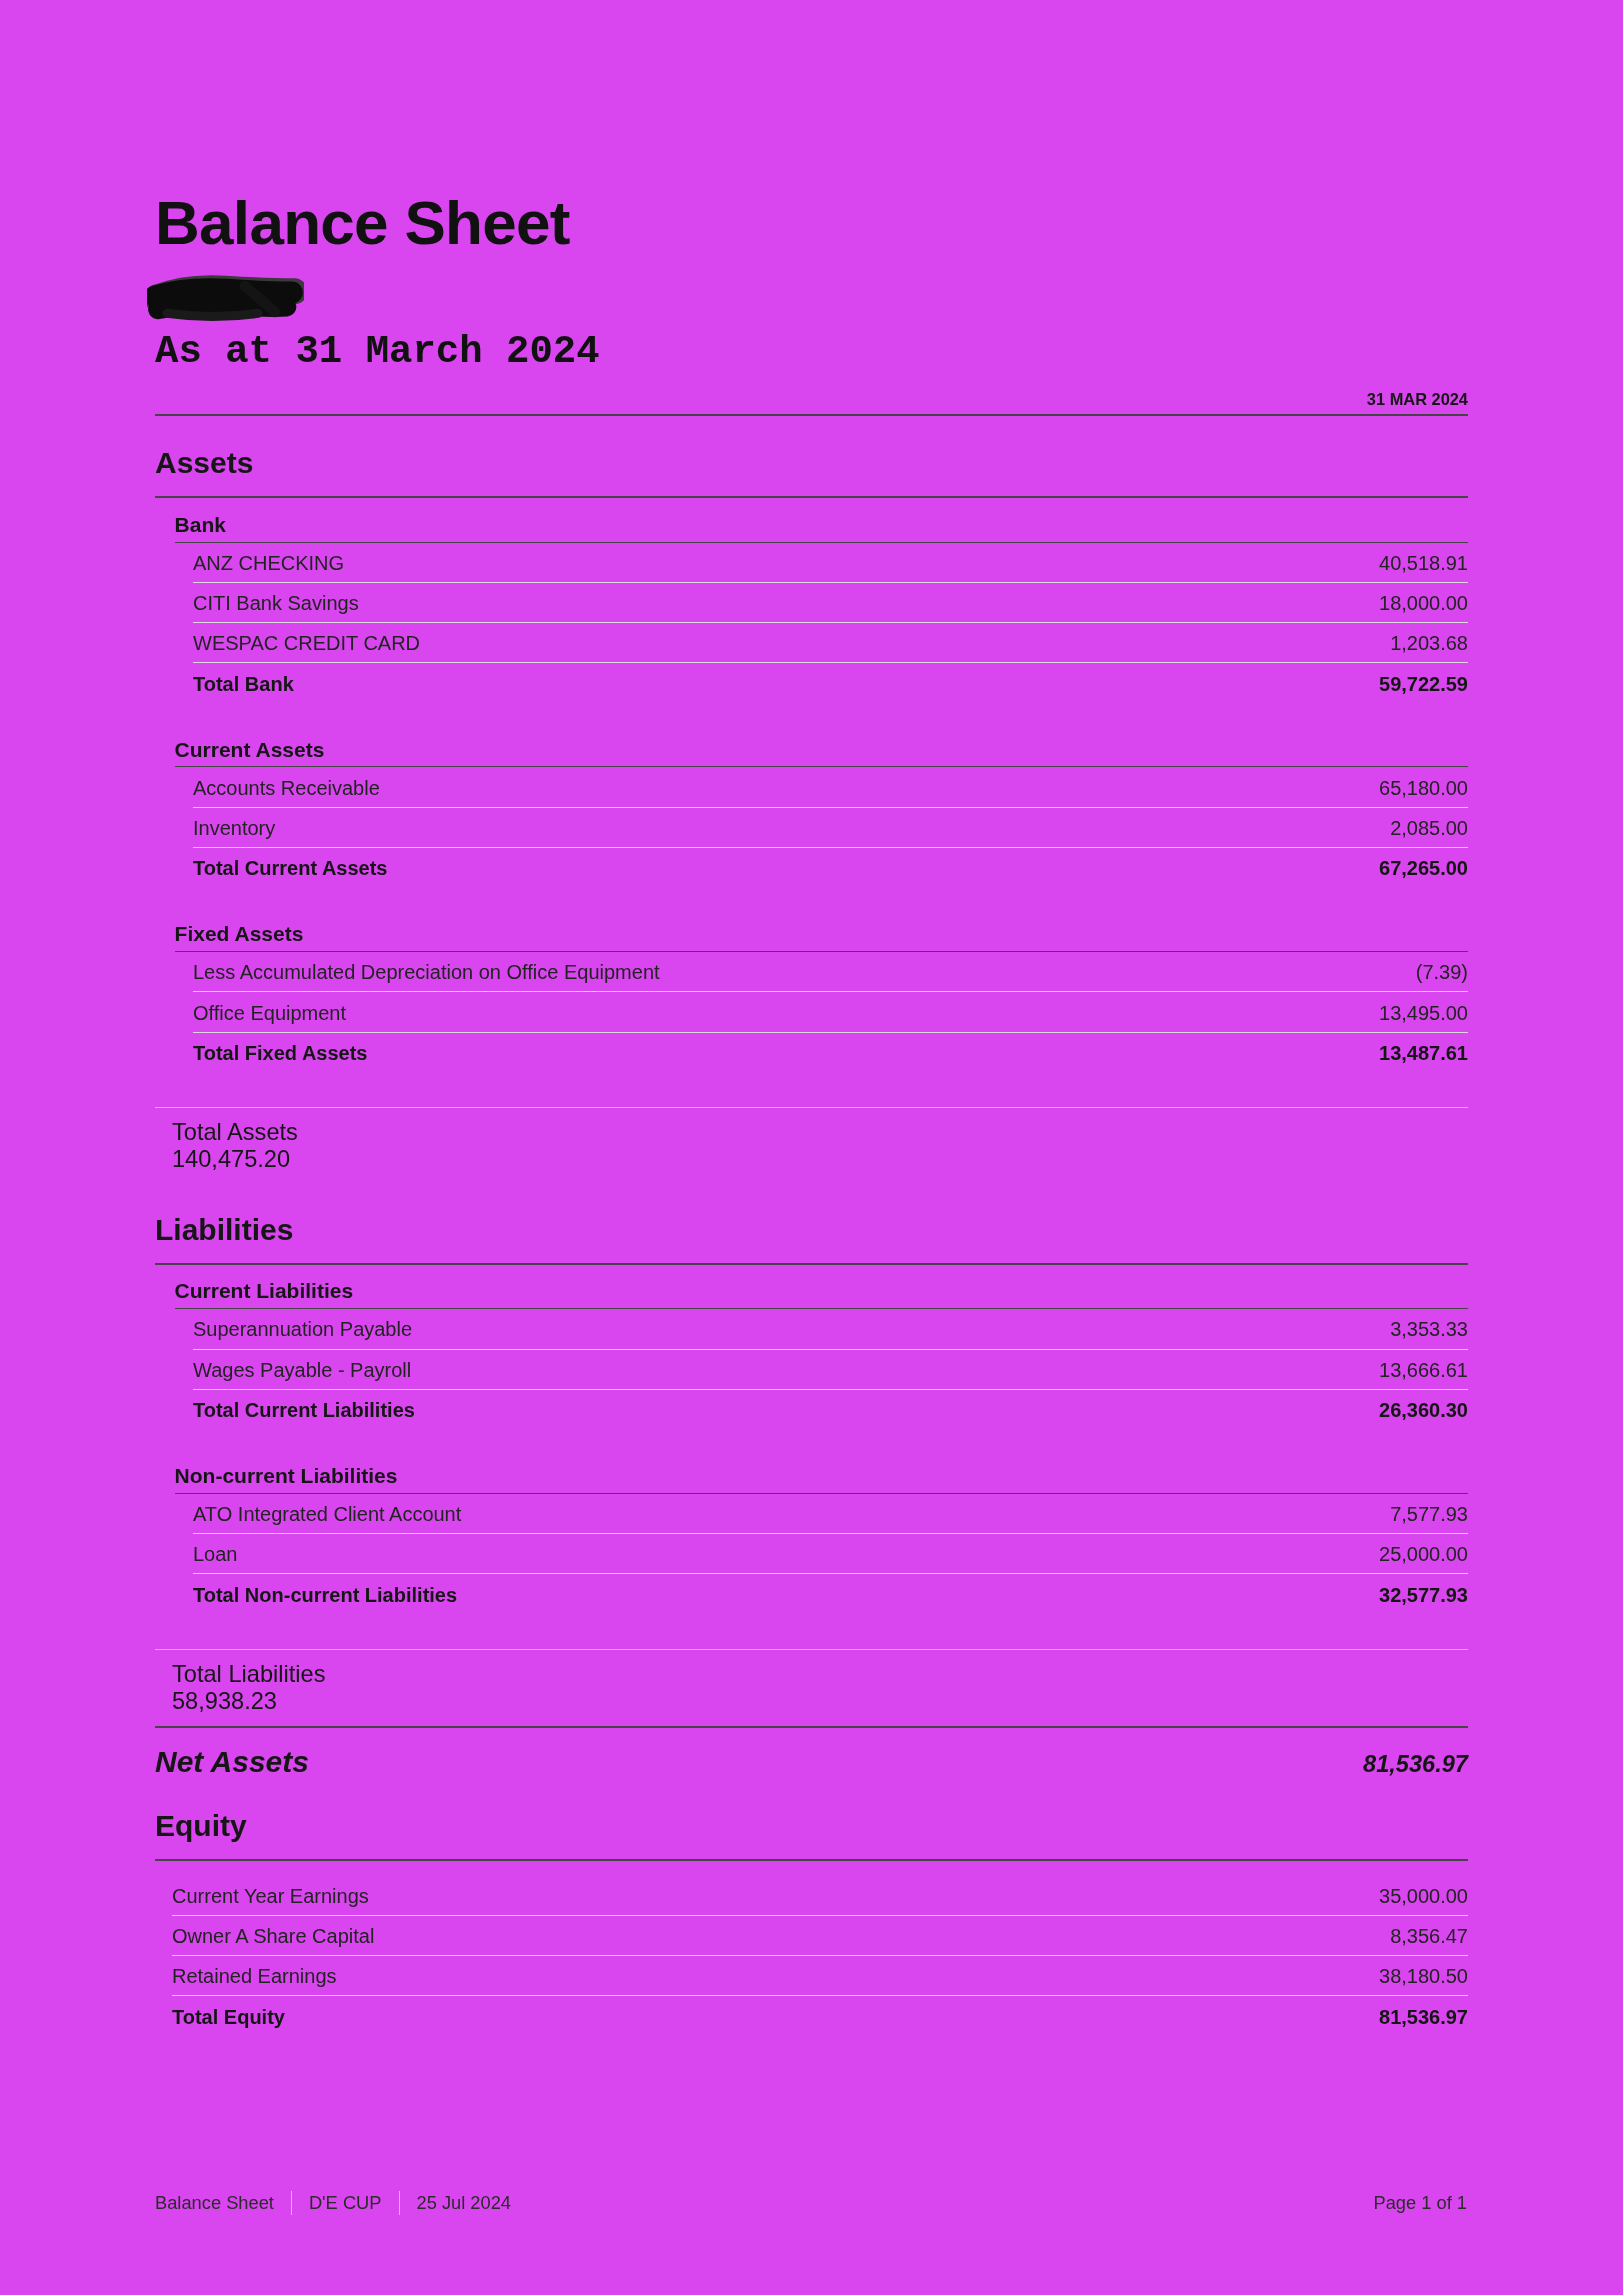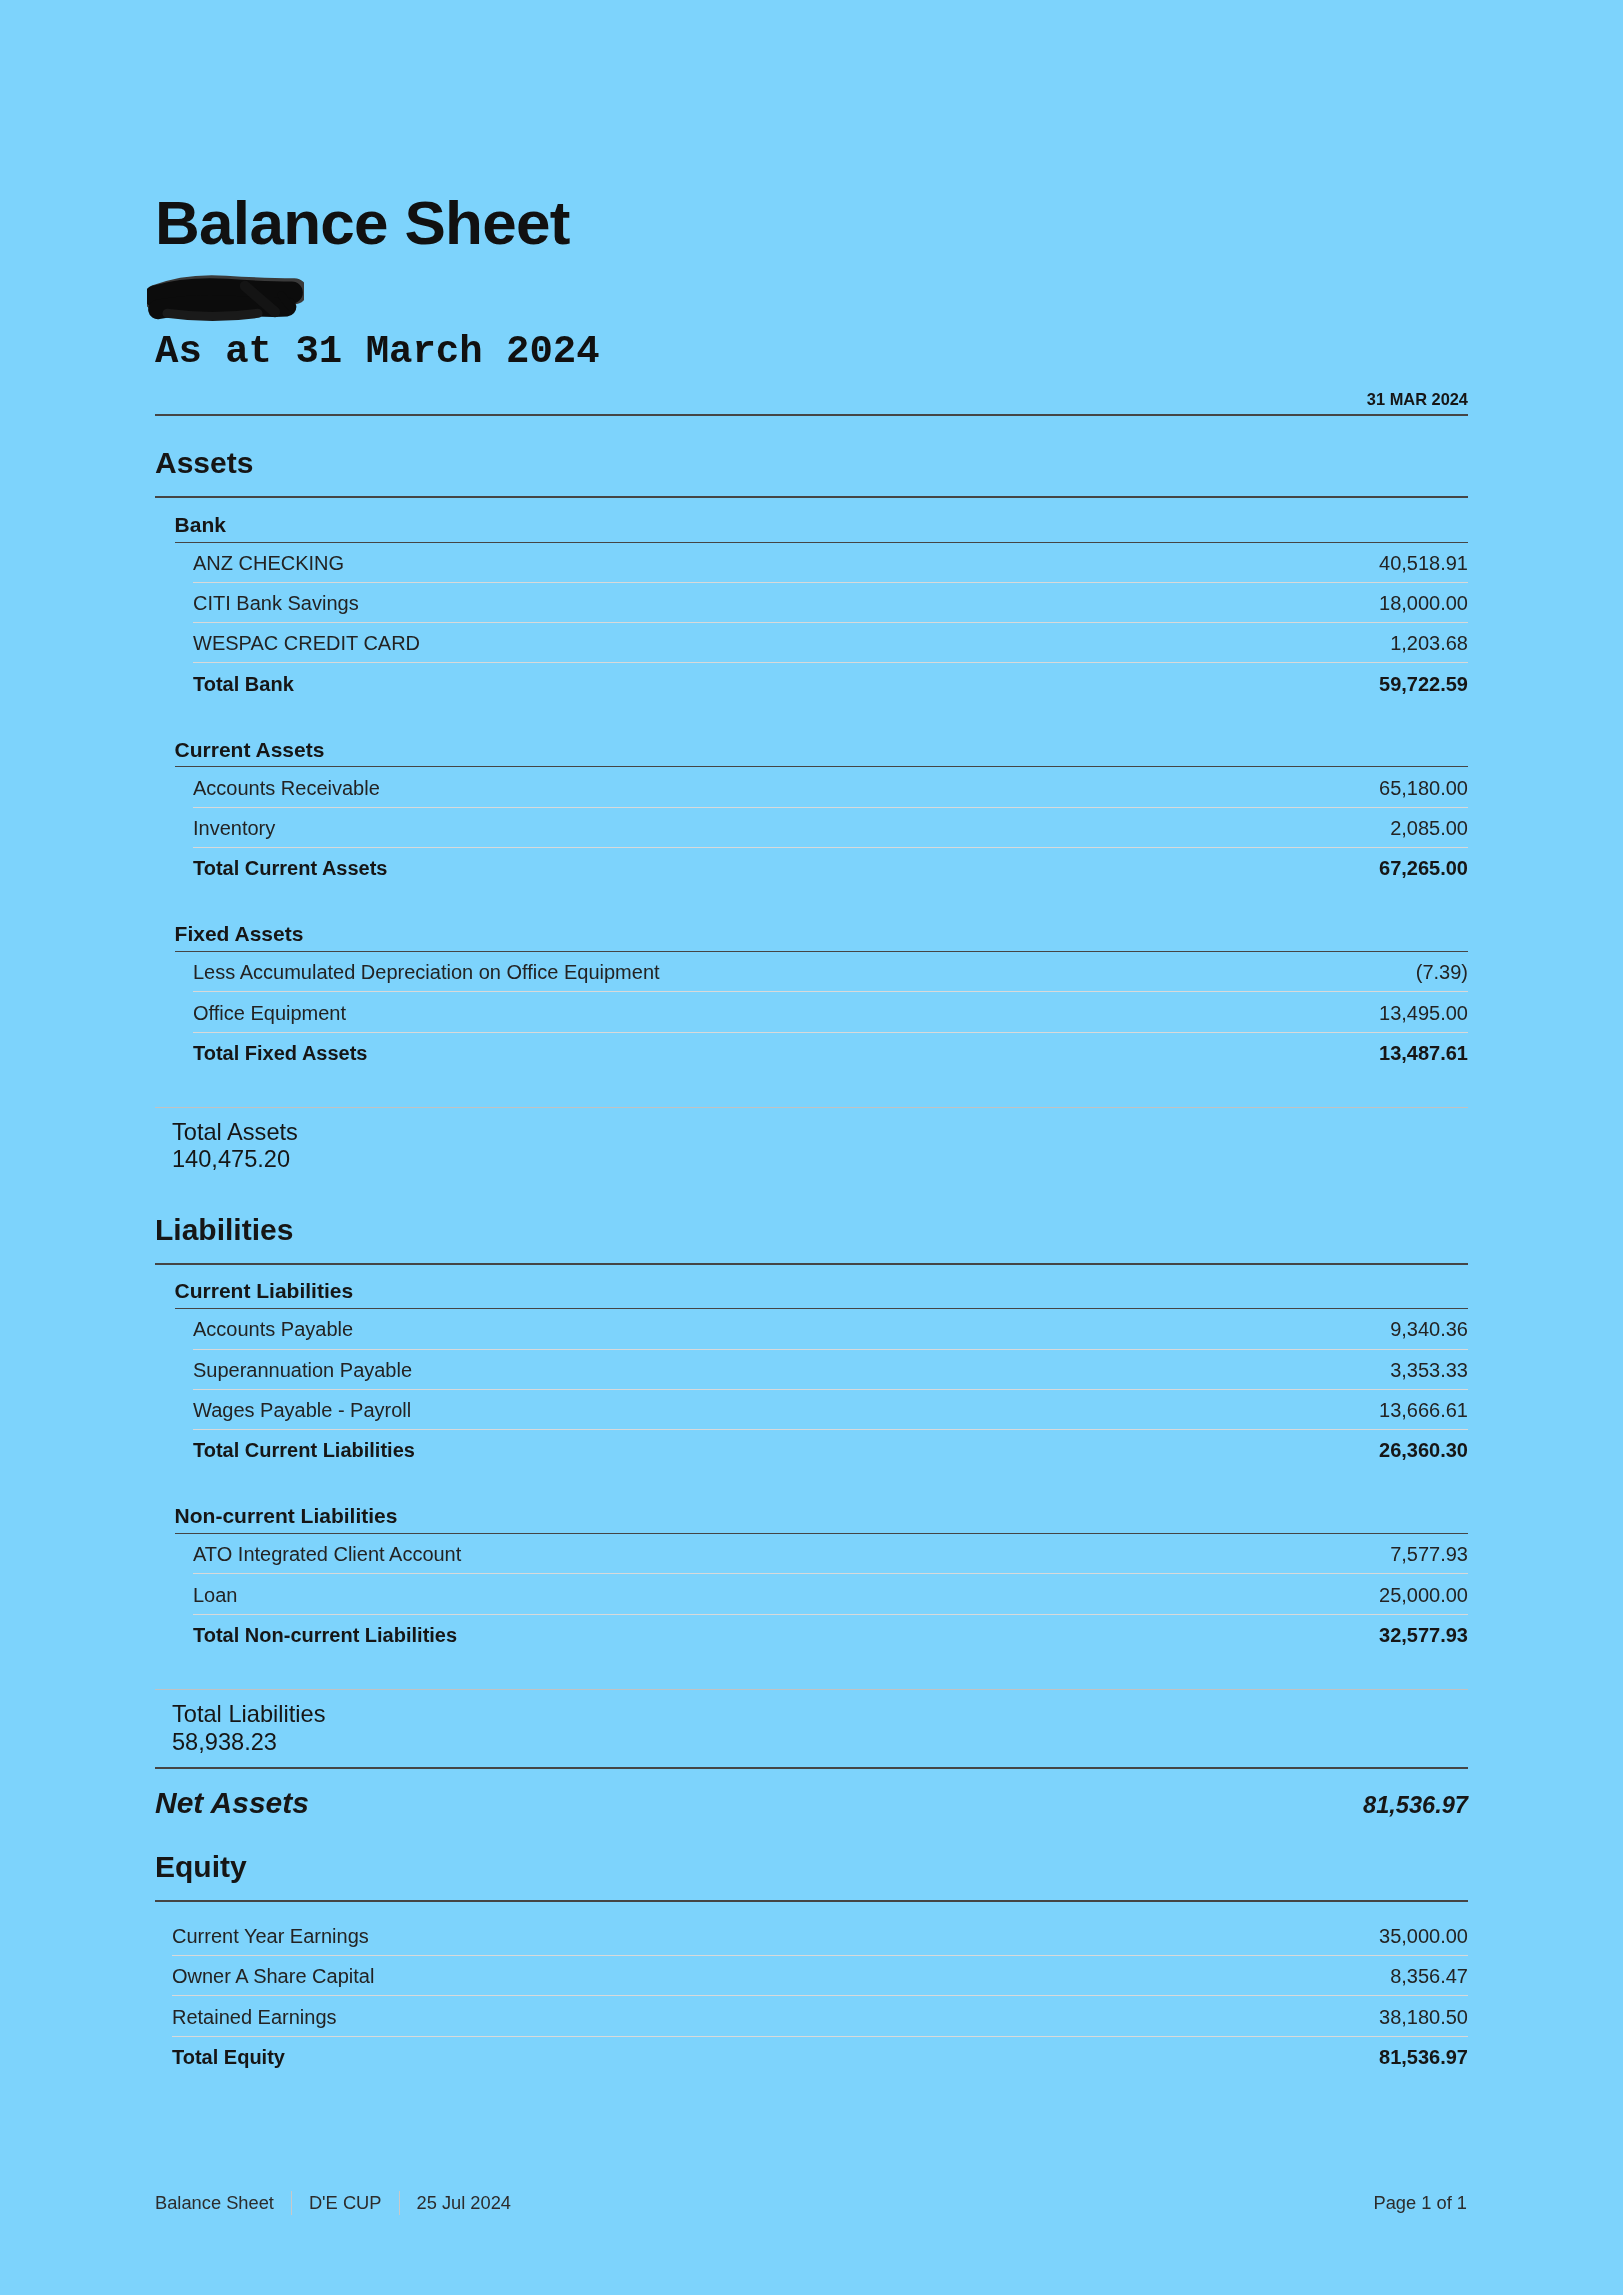--- a/index.html
+++ b/index.html
@@ -1,18 +1,18 @@
 <!DOCTYPE html>
 <html style="font-size:10.5px"><head>
 <meta charset="utf-8">
 <style>
   * { margin:0; padding:0; box-sizing:border-box; }
   html,body { background:#ffffff; }
   body { font-family:"Liberation Sans","DejaVu Sans",sans-serif; color:#1a1a1a; }
-  .page { position:relative; width:1623px; height:2295px; background:#7dd3fc; overflow:hidden; }
+  .page { position:relative; width:1623px; height:2295px; background:#d946ef; overflow:hidden; }
   .doc { position:absolute; left:155px; right:155px; top:0; }
 
   
   .title { margin-top:190px; font-size:62px; line-height:65px; font-weight:700; letter-spacing:-0.7px; color:#111; }
   .redaction { display:block; margin-top:18.3px; margin-left:-7.9px; width:157px; height:52px; }
   .subtitle { margin-top:5.2px; font-size:39px; line-height:44px; font-weight:700; color:#111;font-family:Liberation Mono, monospace; }
   .col-header { margin-top:15.7px; text-align:right; font-size:16.4px; line-height:19.6px; font-weight:700;
                 padding-bottom:4.6px; border-bottom:2px solid #454545; color:#161616; }
 
   
@@ -127,24 +127,20 @@
         <span class="val">140,475.20</span>
       </div>
     </section>
 
     <section class="section">
       <div class="sec-h">Liabilities</div>
 
       <div class="group">
         <div class="sub-h">Current Liabilities</div>
         <div class="row">
-          <span class="lbl">Accounts Payable</span>
-          <span class="val">9,340.36</span>
-        </div>
-        <div class="row">
           <span class="lbl">Superannuation Payable</span>
           <span class="val">3,353.33</span>
         </div>
         <div class="row">
           <span class="lbl">Wages Payable - Payroll</span>
           <span class="val">13,666.61</span>
         </div>
         <div class="row total">
           <span class="lbl">Total Current Liabilities</span>
           <span class="val">26,360.30</span>

